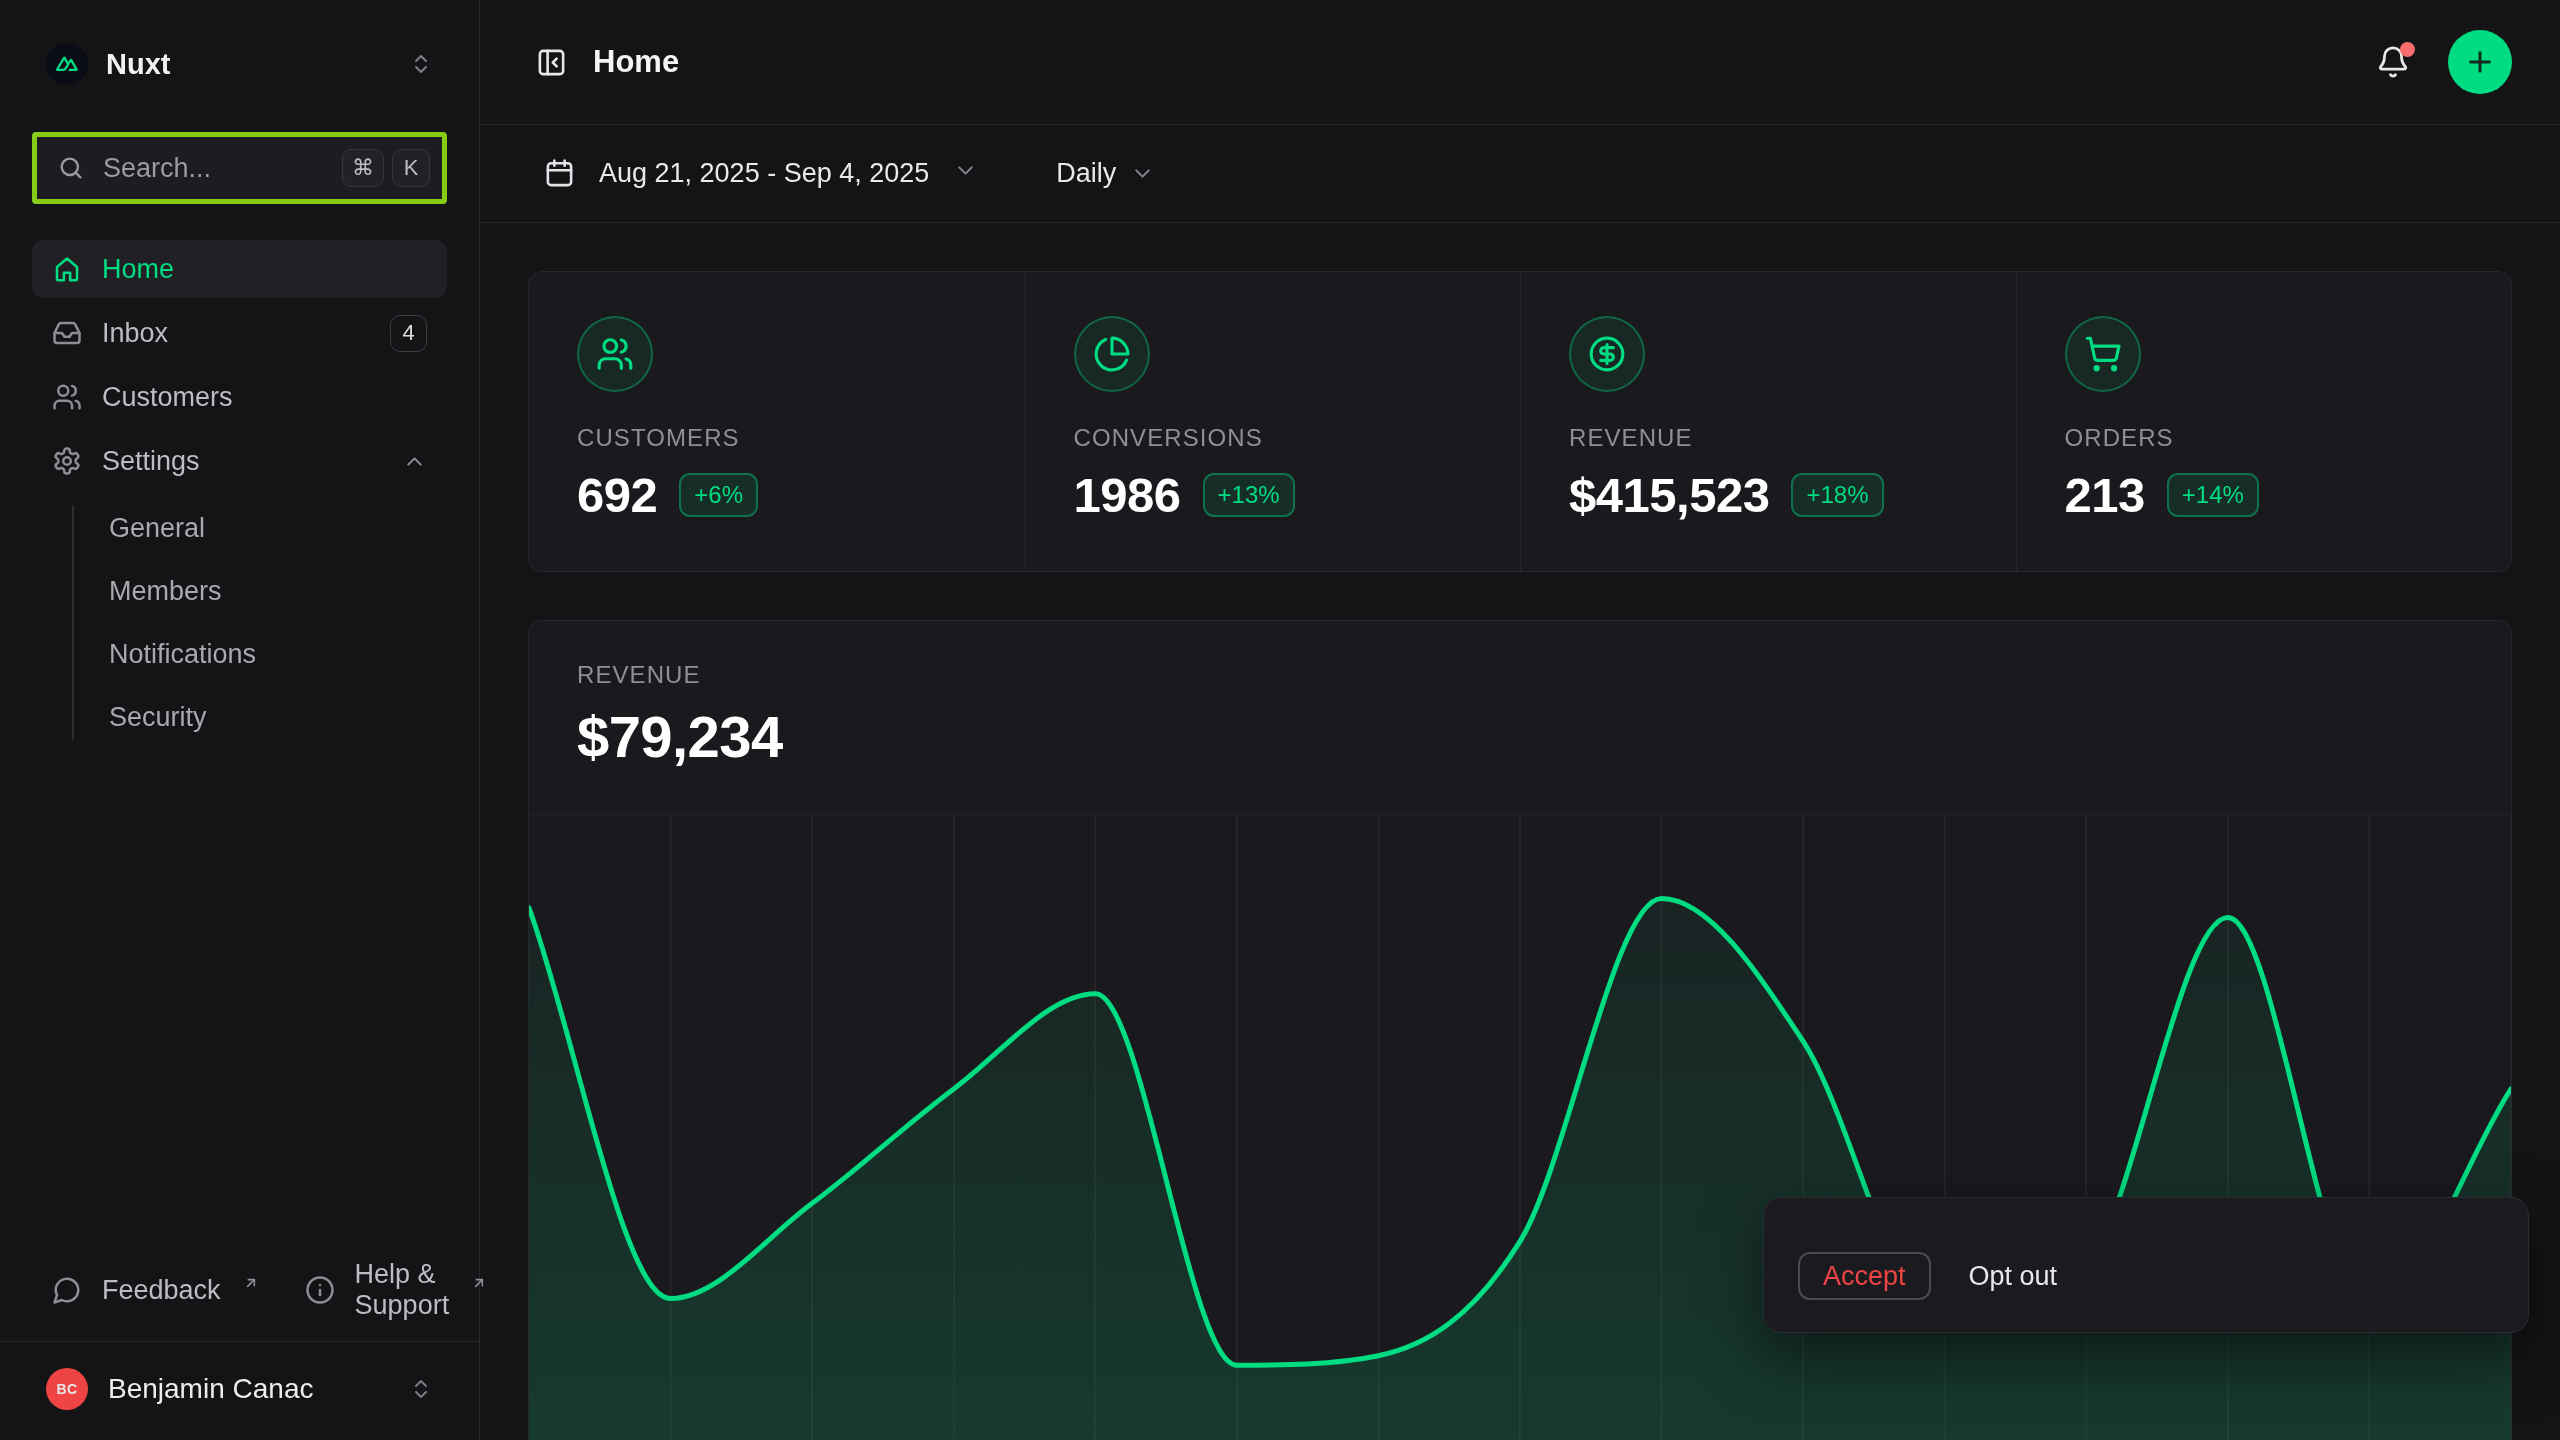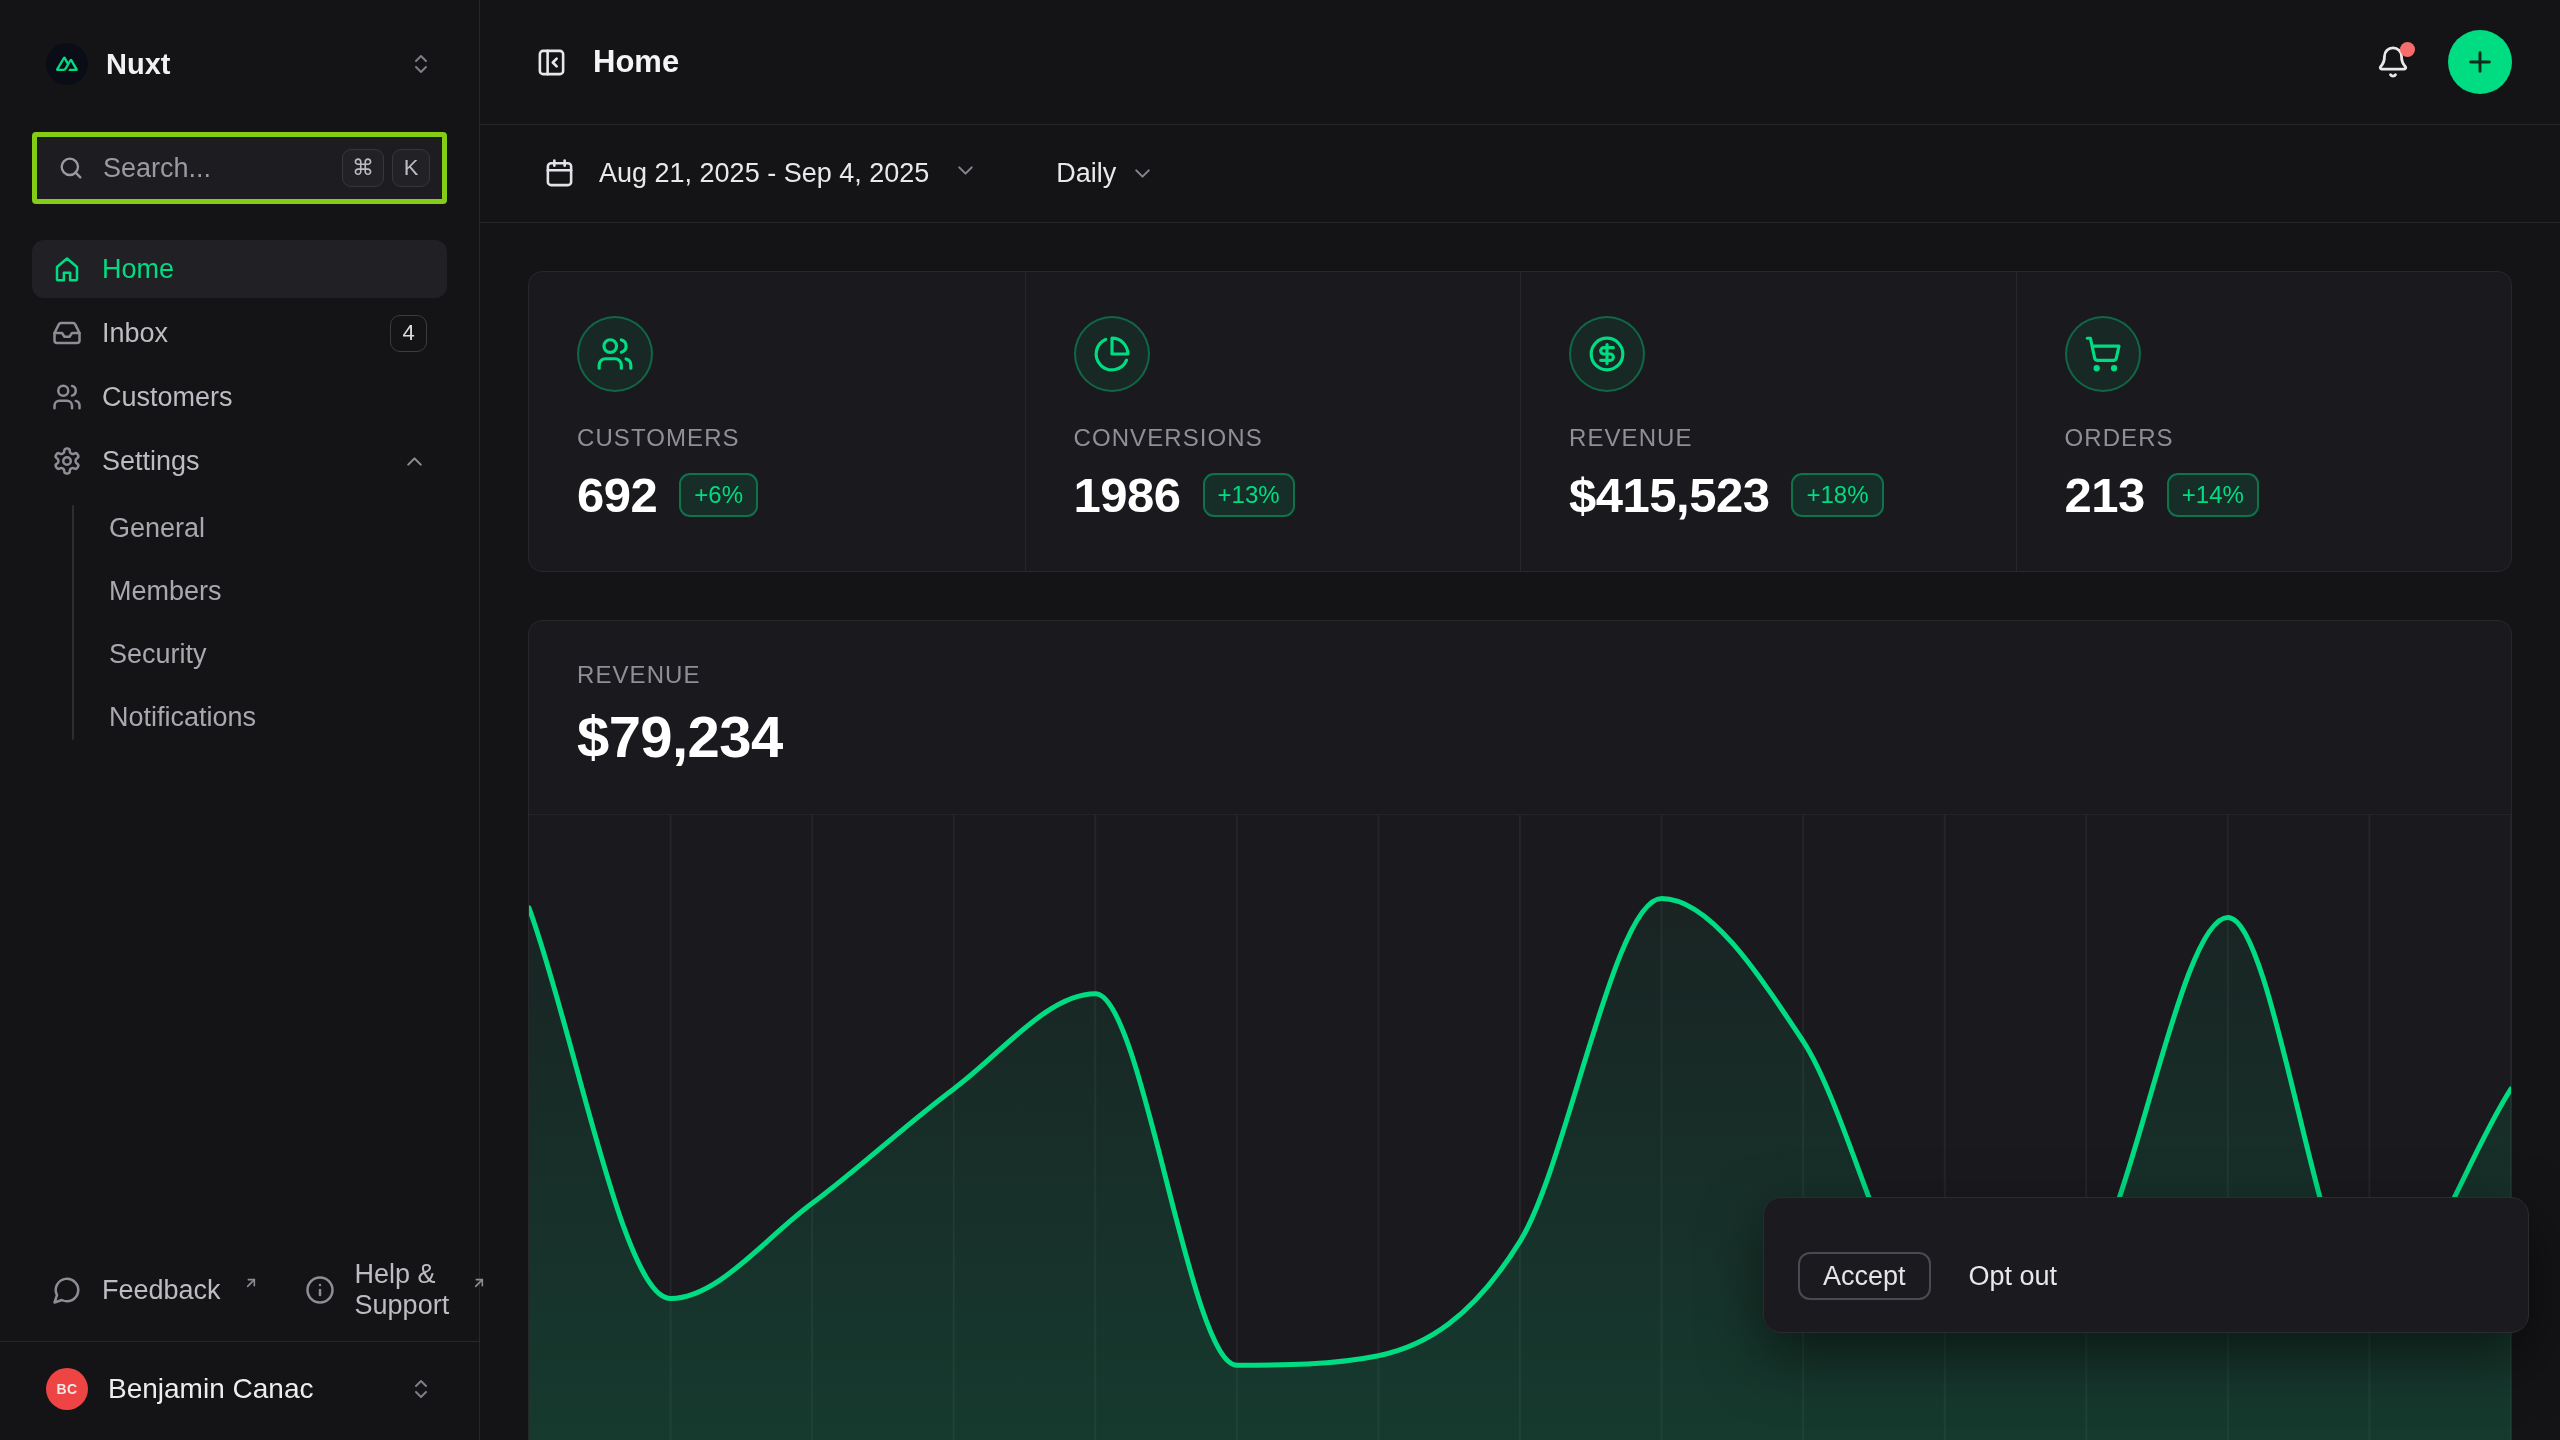--- a/index.html
+++ b/index.html
@@ -91,21 +91,21 @@
   .plot{border-top:1px solid #232329}
   .plot-svg{width:100%;height:700px}
 
   
   .cookie{position:absolute;left:1763px;top:1197px;width:766px;box-sizing:border-box;z-index:9;
     background:#1b1b1f;border:1px solid #2b2b30;border-radius:18px;padding:30px 34px 32px;
     box-shadow:0 24px 60px rgba(0,0,0,.5)}
   .cookie-msg{font-size:28px;line-height:1.45;color:#ececee;max-width:630px}
   .cookie-actions{margin-top:24px;display:flex;align-items:center;gap:38px}
   .btn-accept{height:48px;padding:12px 23px;border-radius:12px;border:2px solid #4a4a52;
-    color:#e5e5e5;font-size:27px;font-weight:500;display:flex;align-items:center}
+    color:#ef4444;font-size:27px;font-weight:500;display:flex;align-items:center}
   .btn-optout{color:#e8e8eb;font-size:27px;font-weight:500}
 </style>
 </head>
 <body>
 
 <aside class="sidebar">
   <div class="team-row">
     <span class="team-logo">
       <svg width="24" height="24" viewBox="0 0 24 24" fill="#00dc82">
         <path d="M13.3 19h8.05c.26 0 .5-.07.73-.2.22-.13.4-.3.53-.53a1.4 1.4 0 0 0 0-1.42l-5.4-9.36a1.4 1.4 0 0 0-.52-.52 1.47 1.47 0 0 0-1.46 0c-.22.13-.4.3-.52.52l-1.4 2.4-2.7-4.68a1.4 1.4 0 0 0-.53-.52 1.47 1.47 0 0 0-1.46 0c-.22.13-.4.3-.53.52L1.2 16.85a1.4 1.4 0 0 0 0 1.42c.13.22.3.4.53.53.22.13.47.2.73.2h5.06c2 0 3.48-.88 4.5-2.6l2.47-4.27 1.32-2.28 3.97 6.84h-5.29ZM7.44 16.83H3.92l5.28-9.13 2.63 4.57-1.76 3.05c-.67 1.1-1.44 1.5-2.63 1.5Z"></path>
@@ -179,24 +179,24 @@
         </span>
       </div>
       <div class="subnav">
         <div class="nav-item">
           <span>General</span>
         </div>
         <div class="nav-item">
           <span>Members</span>
         </div>
         <div class="nav-item">
+          <span>Notifications</span>
+        </div>
+        <div class="nav-item">
           <span>Security</span>
-        </div>
-        <div class="nav-item">
-          <span>Notifications</span>
         </div>
       </div>
     </nav>
 
   <div class="side-bottom">
     <div class="futility" id="footer-nav">
         <div class="nav-item">
           <span class="nico">
             <svg width="30" height="30" viewBox="0 0 24 24" fill="none" stroke="currentColor" stroke-width="2" stroke-linecap="round" stroke-linejoin="round">
               <path d="M7.9 20A9 9 0 1 0 4 16.1L2 22Z"></path>

